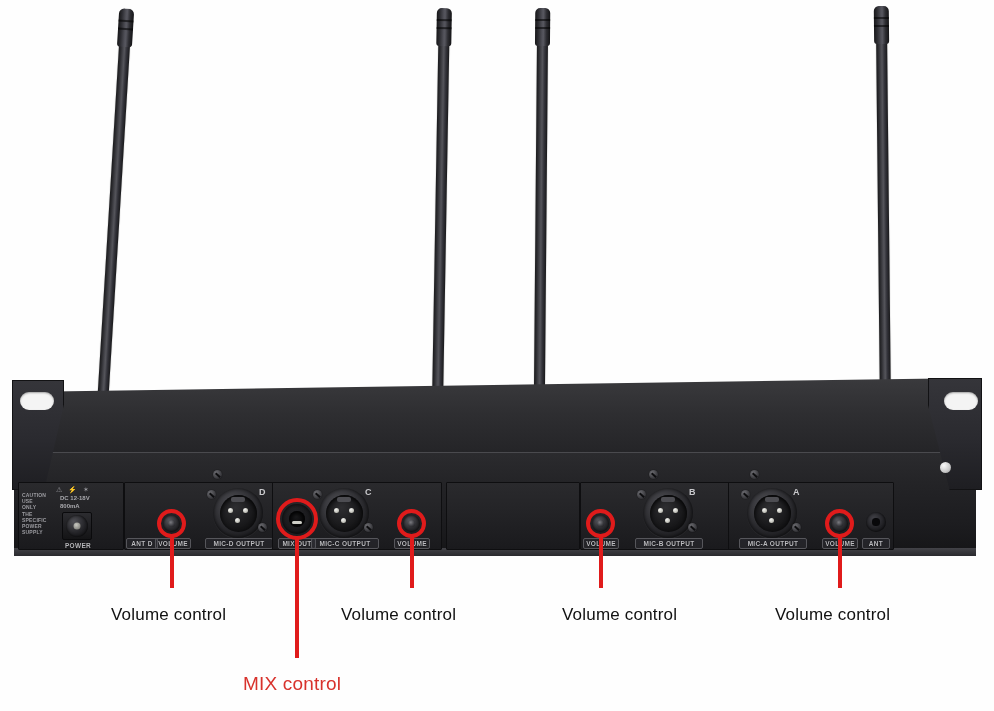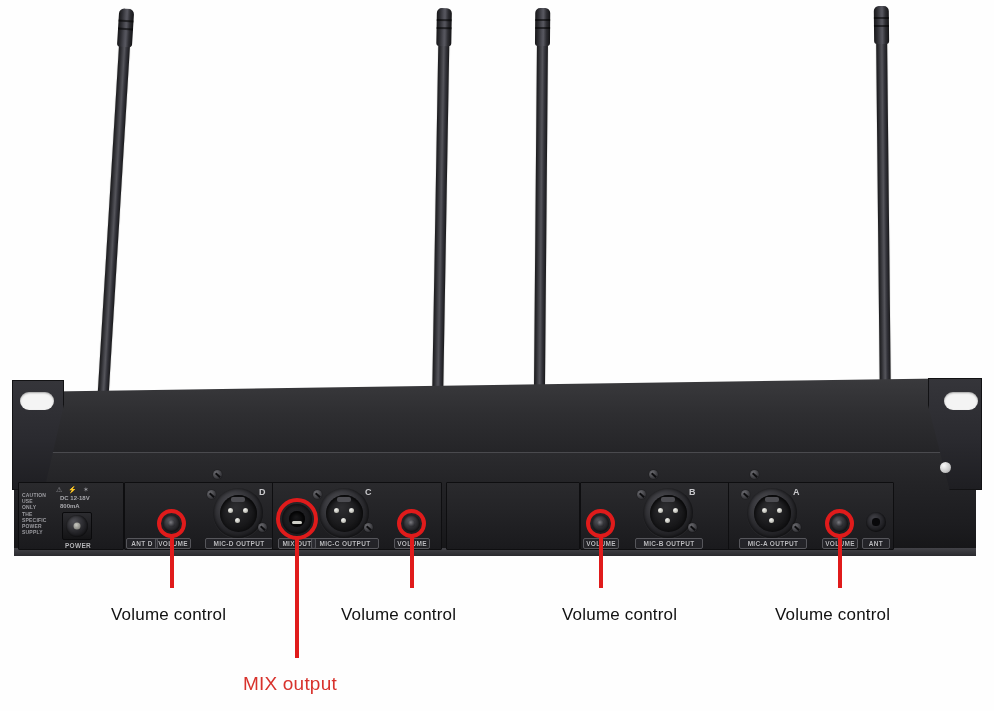--- a/index.html
+++ b/index.html
@@ -380,21 +380,21 @@
 
   <div class="bnc" style="left:866px; top:512px; width:20px; height:20px;"></div>
   <div class="silk-box" style="left:862px; top:538px; width:28px; height:11px;">ANT</div>
 
   <div class="ann-circle" style="left:157px; top:509px; width:29px; height:29px;"></div>
   <div class="ann-line" style="left:170px; top:535px; height:53px;"></div>
   <div class="ann-label" style="left:111px; top:605px;">Volume control</div>
 
   <div class="ann-circle" style="left:276px; top:498px; width:42px; height:42px;"></div>
   <div class="ann-line" style="left:295px; top:537px; height:121px;"></div>
-  <div class="ann-label-red" style="left:243px; top:673px;">MIX output</div>
+  <div class="ann-label-red" style="left:243px; top:673px;">MIX control</div>
 
   <div class="ann-circle" style="left:397px; top:509px; width:29px; height:29px;"></div>
   <div class="ann-line" style="left:410px; top:535px; height:53px;"></div>
   <div class="ann-label" style="left:341px; top:605px;">Volume control</div>
 
   <div class="ann-circle" style="left:586px; top:509px; width:29px; height:29px;"></div>
   <div class="ann-line" style="left:599px; top:535px; height:53px;"></div>
   <div class="ann-label" style="left:562px; top:605px;">Volume control</div>
 
   <div class="ann-circle" style="left:825px; top:509px; width:29px; height:29px;"></div>

